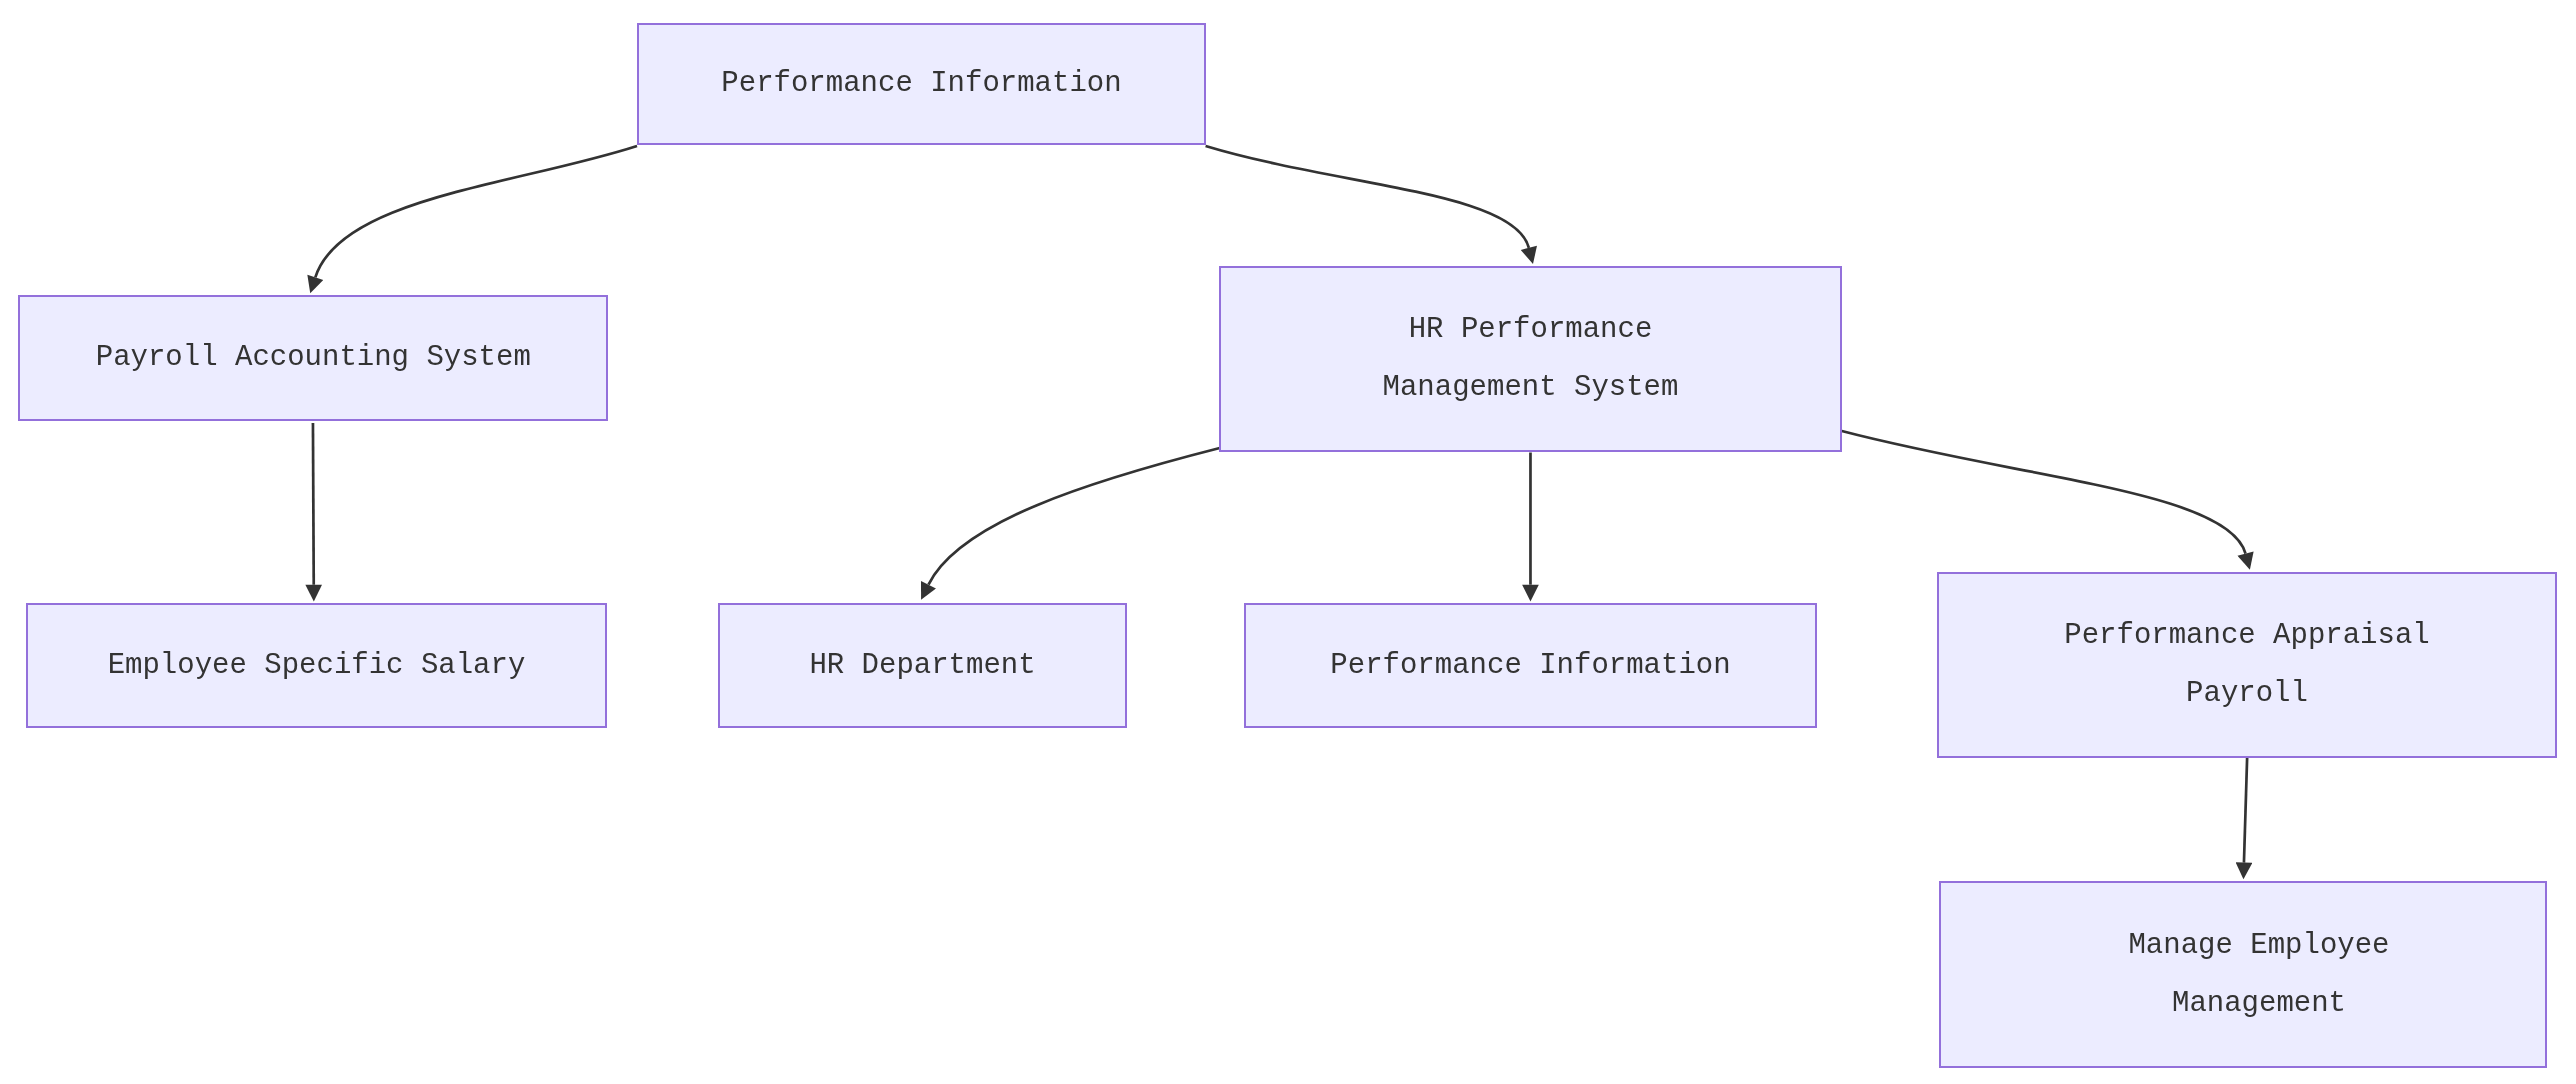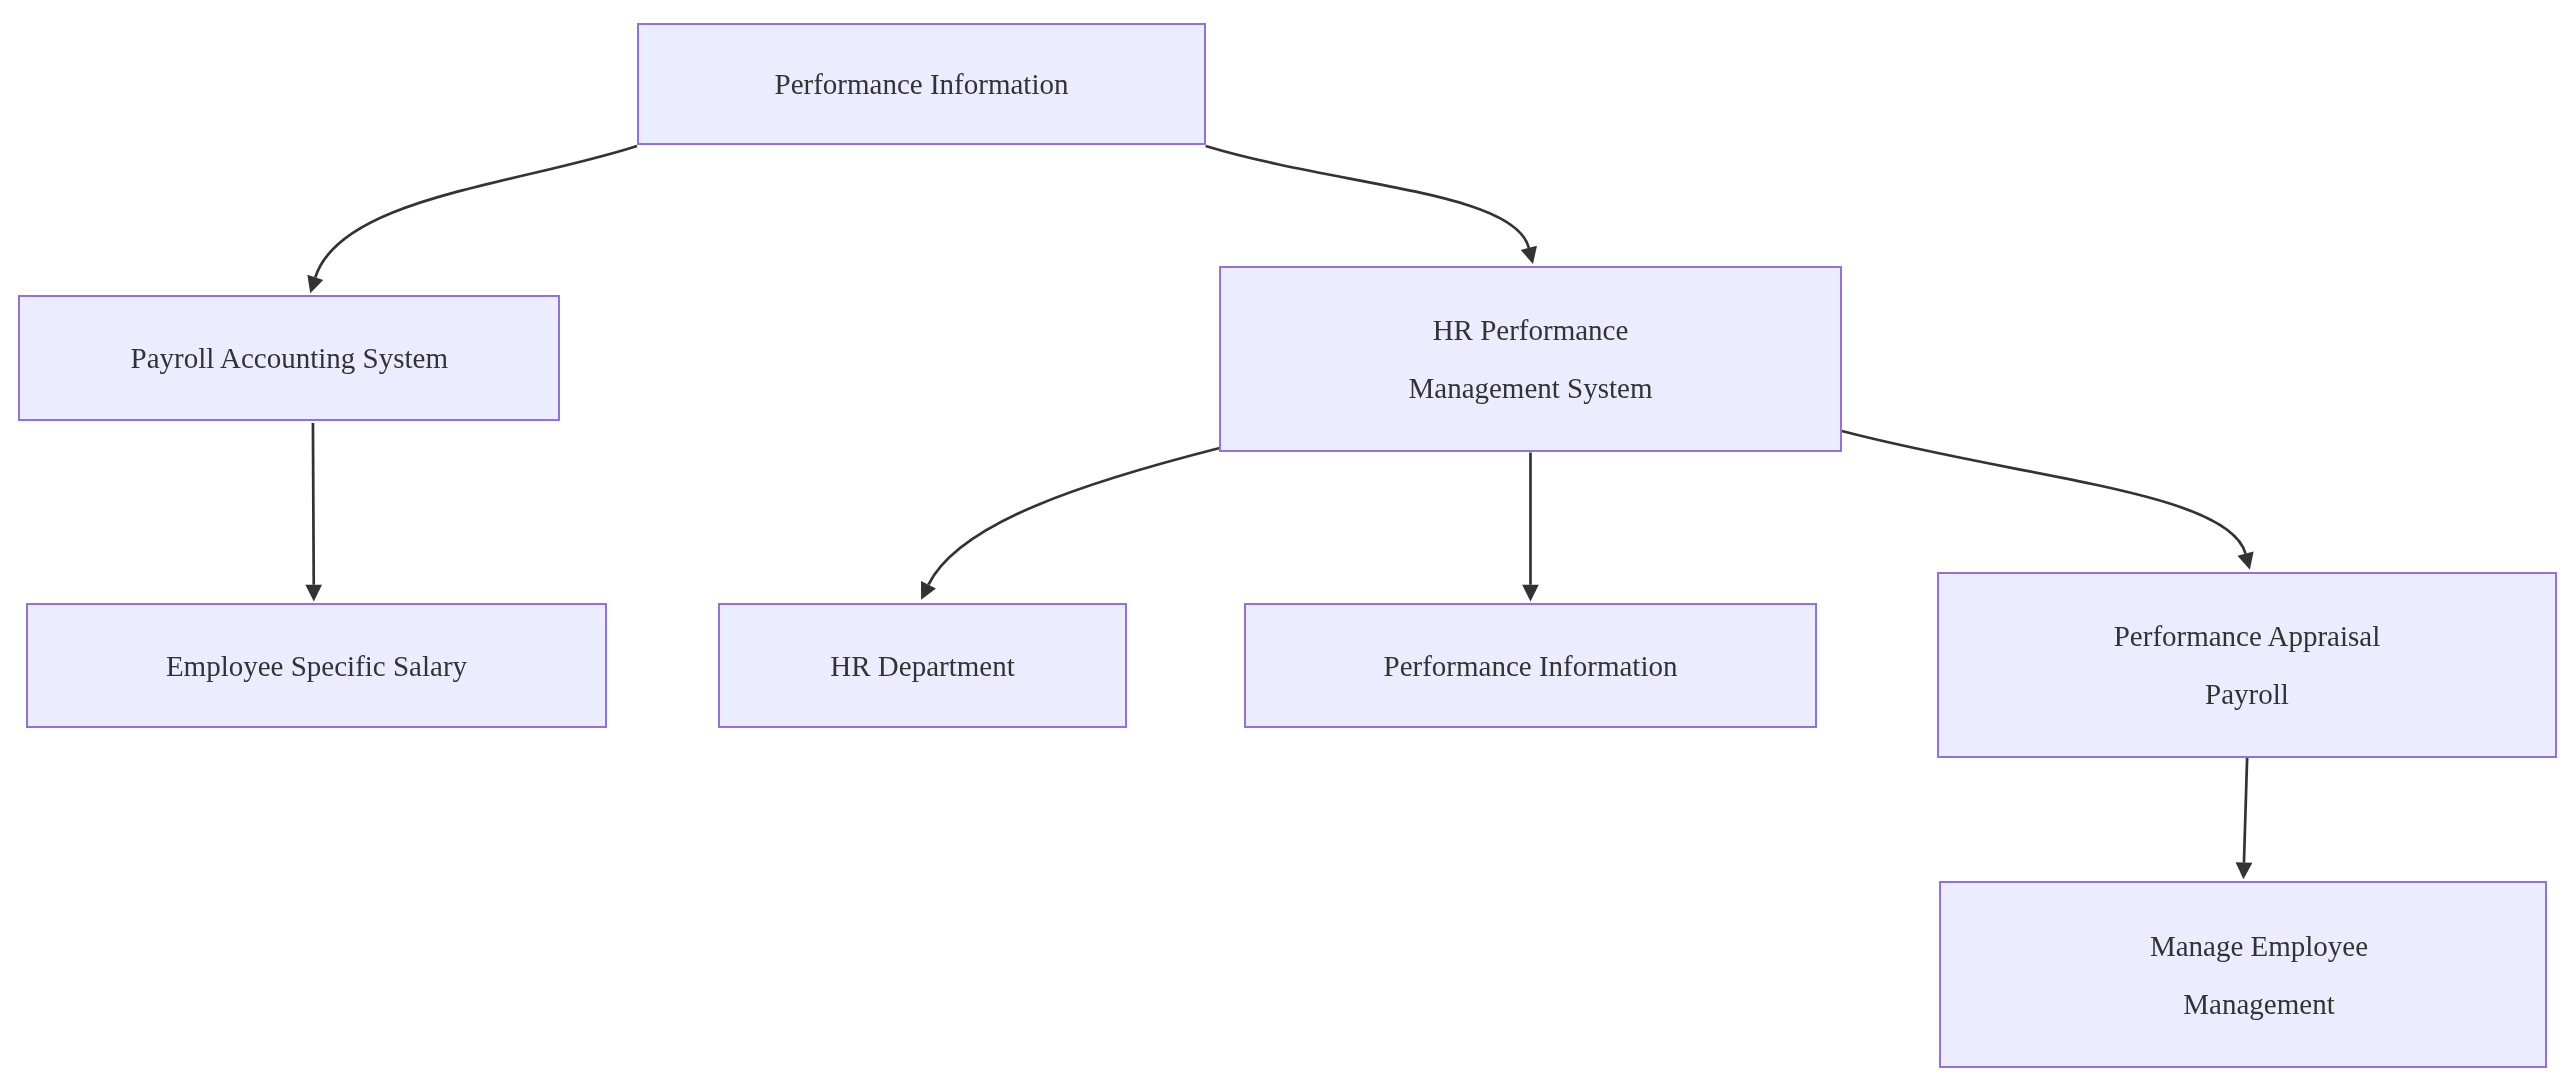--- a/index.html
+++ b/index.html
@@ -9,21 +9,21 @@
     --text: #333333;
     --background: #ffffff;
   }
   * { margin: 0; padding: 0; box-sizing: border-box; }
   html, body { background: var(--background); }
   .canvas {
     position: relative;
     width: 2576px;
     height: 1085px;
     background: var(--background);
-    font-family: Liberation Serif, serif;
+    font-family: Liberation Mono, monospace;
     overflow: hidden;
   }
   .edges-layer {
     position: absolute;
     left: 0; top: 0;
     width: 2576px;
     height: 1085px;
   }
   .edge {
     fill: none;
@@ -63,21 +63,21 @@
     <path class="edge" d="M 1922 568 L 1922 734" marker-end="url(#arrow)"></path>
     <path class="edge" d="M 2313 541 C 2542 601, 2799 617, 2820 695" marker-end="url(#arrow)"></path>
     <path class="edge" d="M 393 531 L 394 734" marker-end="url(#arrow)"></path>
     <path class="edge" d="M 2822 951 L 2818 1083" marker-end="url(#arrow)"></path>
   </svg>
 
   <div class="node" style="left:637px; top:23px; width:569px; height:122px;">
     <span class="node-label">Performance Information</span>
   </div>
 
-  <div class="node" style="left:18.3px; top:295px; width:542px; height:126px;">
+  <div class="node" style="left:18.3px; top:295px; width:590px; height:126px;">
     <span class="node-label">Payroll Accounting System</span>
   </div>
 
   <div class="node" style="left:1219px; top:266px; width:623px; height:186px;">
     <span class="node-label">HR Performance</span>
     <span class="node-label">Management System</span>
   </div>
 
   <div class="node" style="left:718px; top:603px; width:409px; height:125px;">
     <span class="node-label">HR Department</span>

